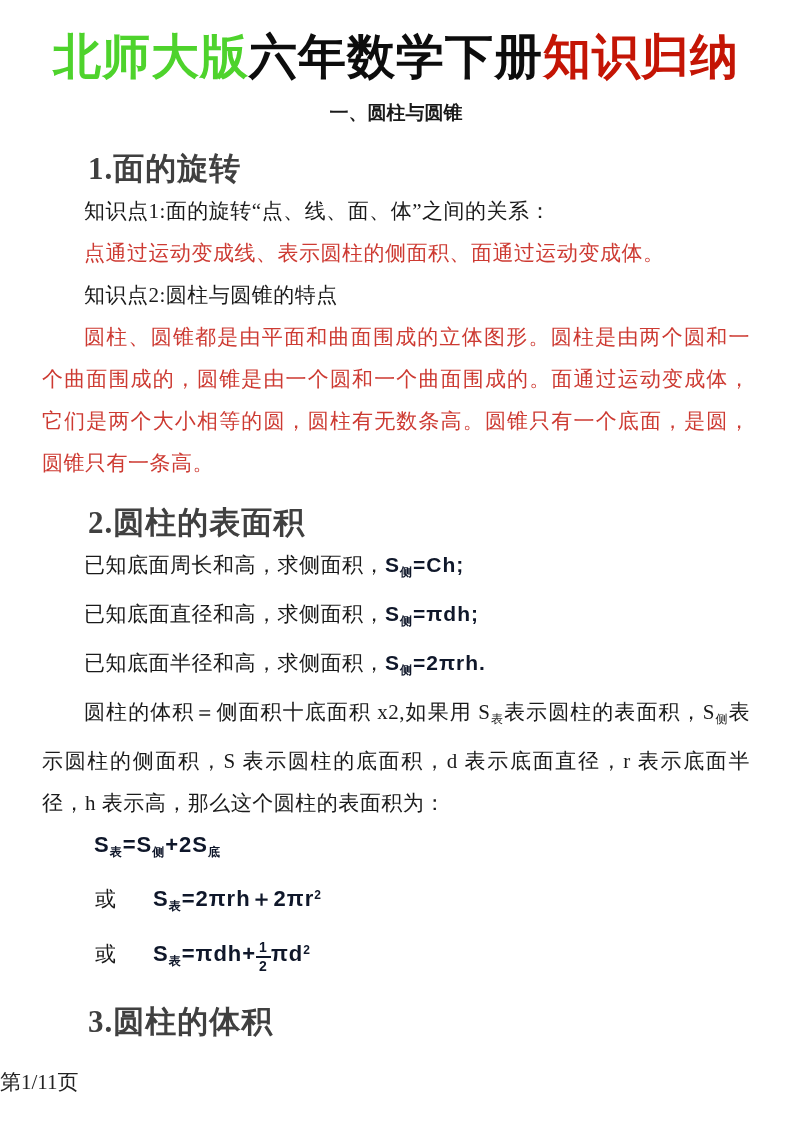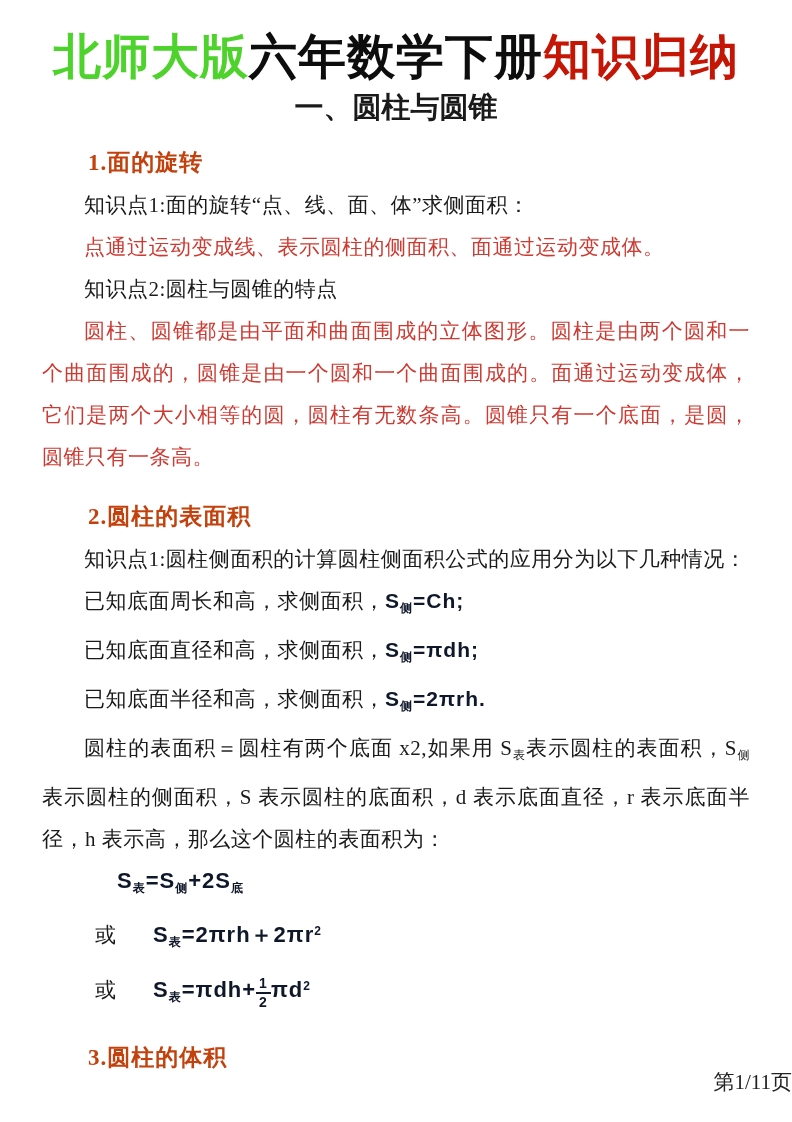--- a/index.html
+++ b/index.html
@@ -22,30 +22,31 @@
     font-weight:900;
     line-height:66px;
     letter-spacing:1px;
     white-space:nowrap;
   }
   .doc-title .t-green { color:#4ed32c; }
   .doc-title .t-black { color:#0d0d0d; }
   .doc-title .t-red   { color:#c41505; }
   .doc-subtitle {
     text-align:center;
-    font-size:29px;
+    font-size:19px;
     font-weight:bold;
     line-height:34px;
+    margin-top:6px;
     font-family:"Liberation Sans", sans-serif;
   }
   
   .sec-heading {
-    color:#c2410c;
+    color:#404040;
     font-weight:bold;
-    font-size:23px;
+    font-size:31px;
     line-height:42px;
     margin:18px 0 0 46px;
     letter-spacing:1px;
   }
   
   .body-line, .para {
     font-size:21px;
     line-height:42px;
     text-indent:2em;
     letter-spacing:0.5px;
@@ -65,21 +66,21 @@
     vertical-align:-4px;
   }
   .f-sup { font-size:12px; vertical-align:7px; }
   .inline-sub {
     font-size:12px;
     vertical-align:-4px;
   }
   .formula-line {
     font-size:22px;
     line-height:42px;
-    margin-left:75px;
+    margin-left:52px;
   }
   .or-line {
     font-size:21px;
     line-height:44px;
   }
   .or-word { margin-left:53px; display:inline-block; }
   .or-line .formula { margin-left:37px; font-size:22px; }
   .frac {
     display:inline-block;
     vertical-align:-10px;
@@ -87,54 +88,52 @@
     font-size:14px;
     line-height:1.05;
   }
   .frac .num { display:block; border-bottom:2px solid currentColor; padding:0 3px 1px; }
   .frac .den { display:block; padding-top:1px; }
   
   .page-footer {
     position:absolute;
     left:0; right:0;
     top:1068px;
-    text-align:right;
+    text-align:left;
     font-size:21px;
     color:#222222;
-    margin-left:21px;
   }
 </style>
 </head>
 <body>
 
 <div class="page">
 
   <div class="doc-title">
     <span class="t-green">北师大版</span><span class="t-black">六年数学下册</span><span class="t-red">知识归纳</span>
   </div>
 
   <div class="doc-subtitle">一、圆柱与圆锥</div>
 
   <div class="sec-heading">1.面的旋转</div>
-  <p class="body-line">知识点1:面的旋转“点、线、面、体”求侧面积：</p>
+  <p class="body-line">知识点1:面的旋转“点、线、面、体”之间的关系：</p>
   <p class="body-line red-text">点通过运动变成线、表示圆柱的侧面积、面通过运动变成体。</p>
   <p class="body-line">知识点2:圆柱与圆锥的特点</p>
   <p class="para red-text">圆柱、圆锥都是由平面和曲面围成的立体图形。圆柱是由两个圆和一个曲面围成的，圆锥是由一个圆和一个曲面围成的。面通过运动变成体，它们是两个大小相等的圆，圆柱有无数条高。圆锥只有一个底面，是圆，圆锥只有一条高。</p>
 
   <div class="sec-heading">2.圆柱的表面积</div>
-  <p class="body-line">知识点1:圆柱侧面积的计算圆柱侧面积公式的应用分为以下几种情况：</p>
 
   <p class="body-line"><span>已知底面周长和高，求侧面积，</span><span class="formula"><span>S</span><sub class="f-sub">侧</sub><span>=Ch;</span></span></p>
 
   <p class="body-line"><span>已知底面直径和高，求侧面积，</span><span class="formula"><span>S</span><sub class="f-sub">侧</sub><span>=πdh;</span></span></p>
 
   <p class="body-line"><span>已知底面半径和高，求侧面积，</span><span class="formula"><span>S</span><sub class="f-sub">侧</sub><span>=2πrh.</span></span></p>
 
 
-  <p class="para"><span>圆柱的表面积＝圆柱有两个底面 x2,如果用 S</span><sub class="inline-sub">表</sub><span>表示圆柱的表面积，S</span><sub class="inline-sub">侧</sub><span>表示圆柱的侧面积，S 表示圆柱的底面积，d 表示底面直径，r 表示底面半径，h 表示高，那么这个圆柱的表面积为：</span></p>
+  <p class="para"><span>圆柱的体积＝侧面积十底面积 x2,如果用 S</span><sub class="inline-sub">表</sub><span>表示圆柱的表面积，S</span><sub class="inline-sub">侧</sub><span>表示圆柱的侧面积，S 表示圆柱的底面积，d 表示底面直径，r 表示底面半径，h 表示高，那么这个圆柱的表面积为：</span></p>
 
   <p class="formula-line"><span class="formula"><span>S</span><sub class="f-sub">表</sub><span>=S</span><sub class="f-sub">侧</sub><span>+2S</span><sub class="f-sub">底</sub></span></p>
 
   <p class="or-line"><span class="or-word">或</span><span class="formula"><span>S</span><sub class="f-sub">表</sub><span>=2πrh＋2πr</span><sup class="f-sup">2</sup></span></p>
 
   <p class="or-line"><span class="or-word">或</span><span class="formula"><span>S</span><sub class="f-sub">表</sub><span>=πdh+</span><span class="frac"><span class="num">1</span><span class="den">2</span></span><span>πd</span><sup class="f-sup">2</sup></span></p>
 
   <div class="sec-heading">3.圆柱的体积</div>
 
   <div class="page-footer">第1/11页</div>

